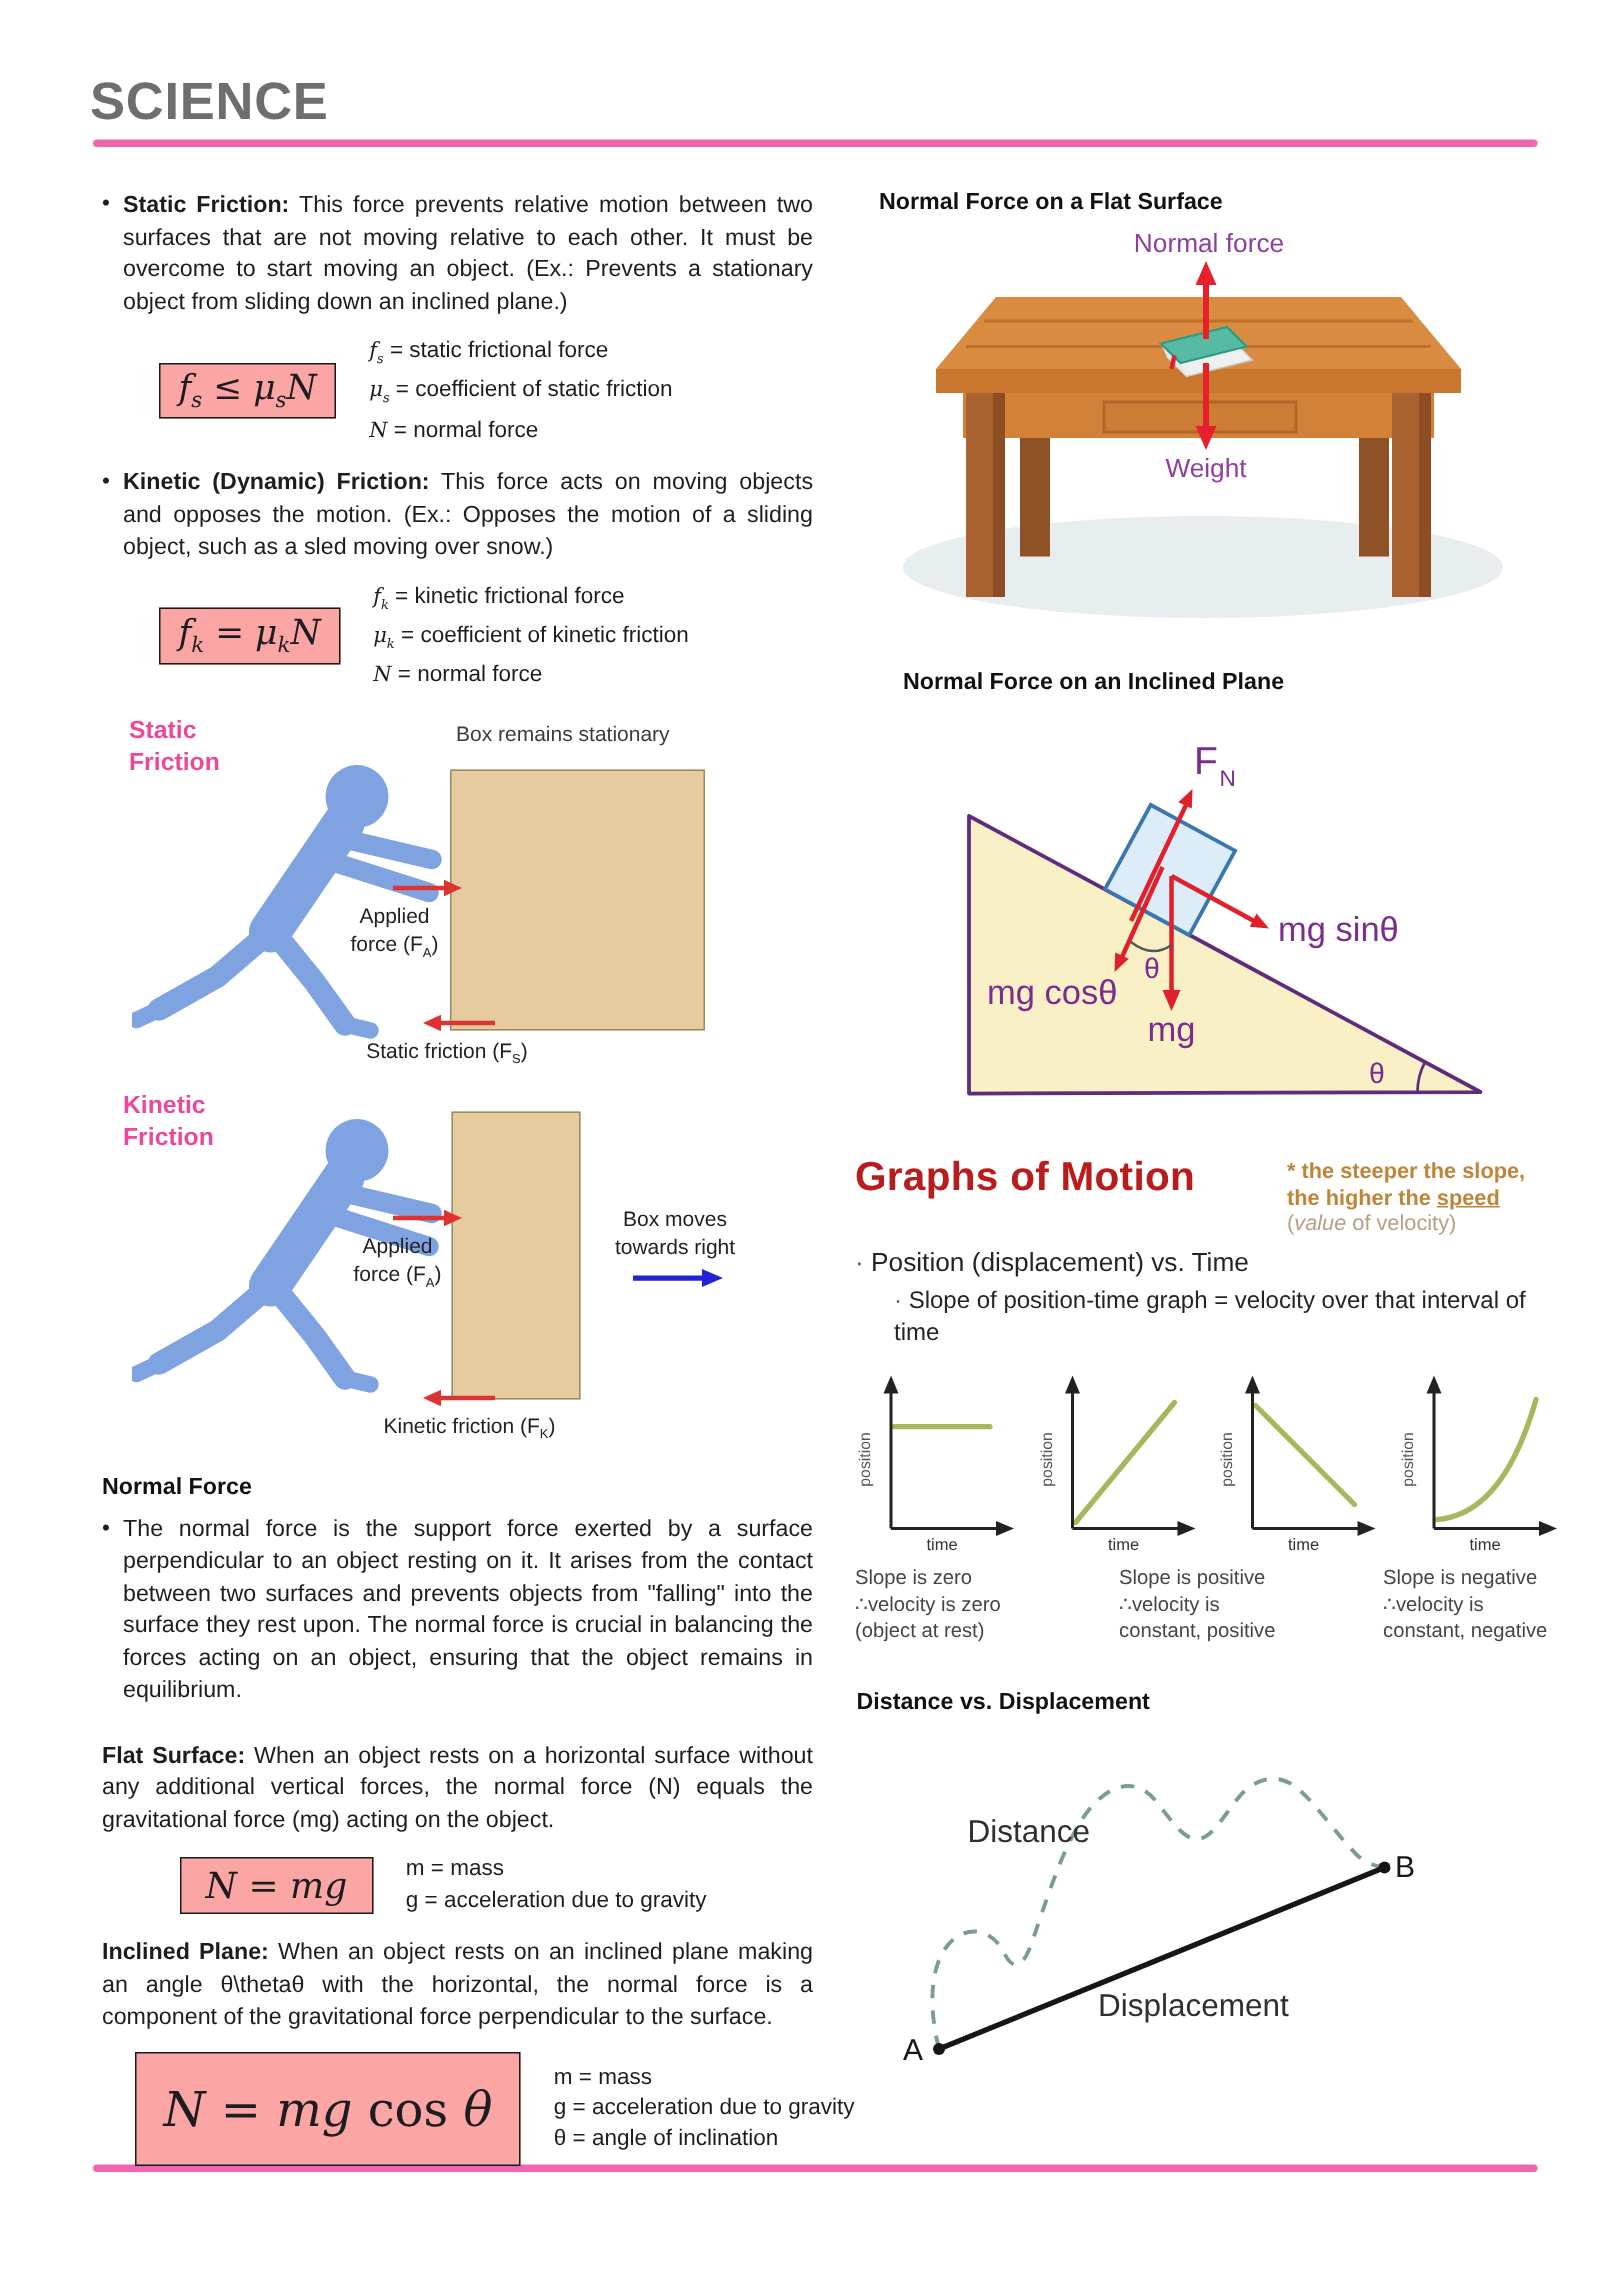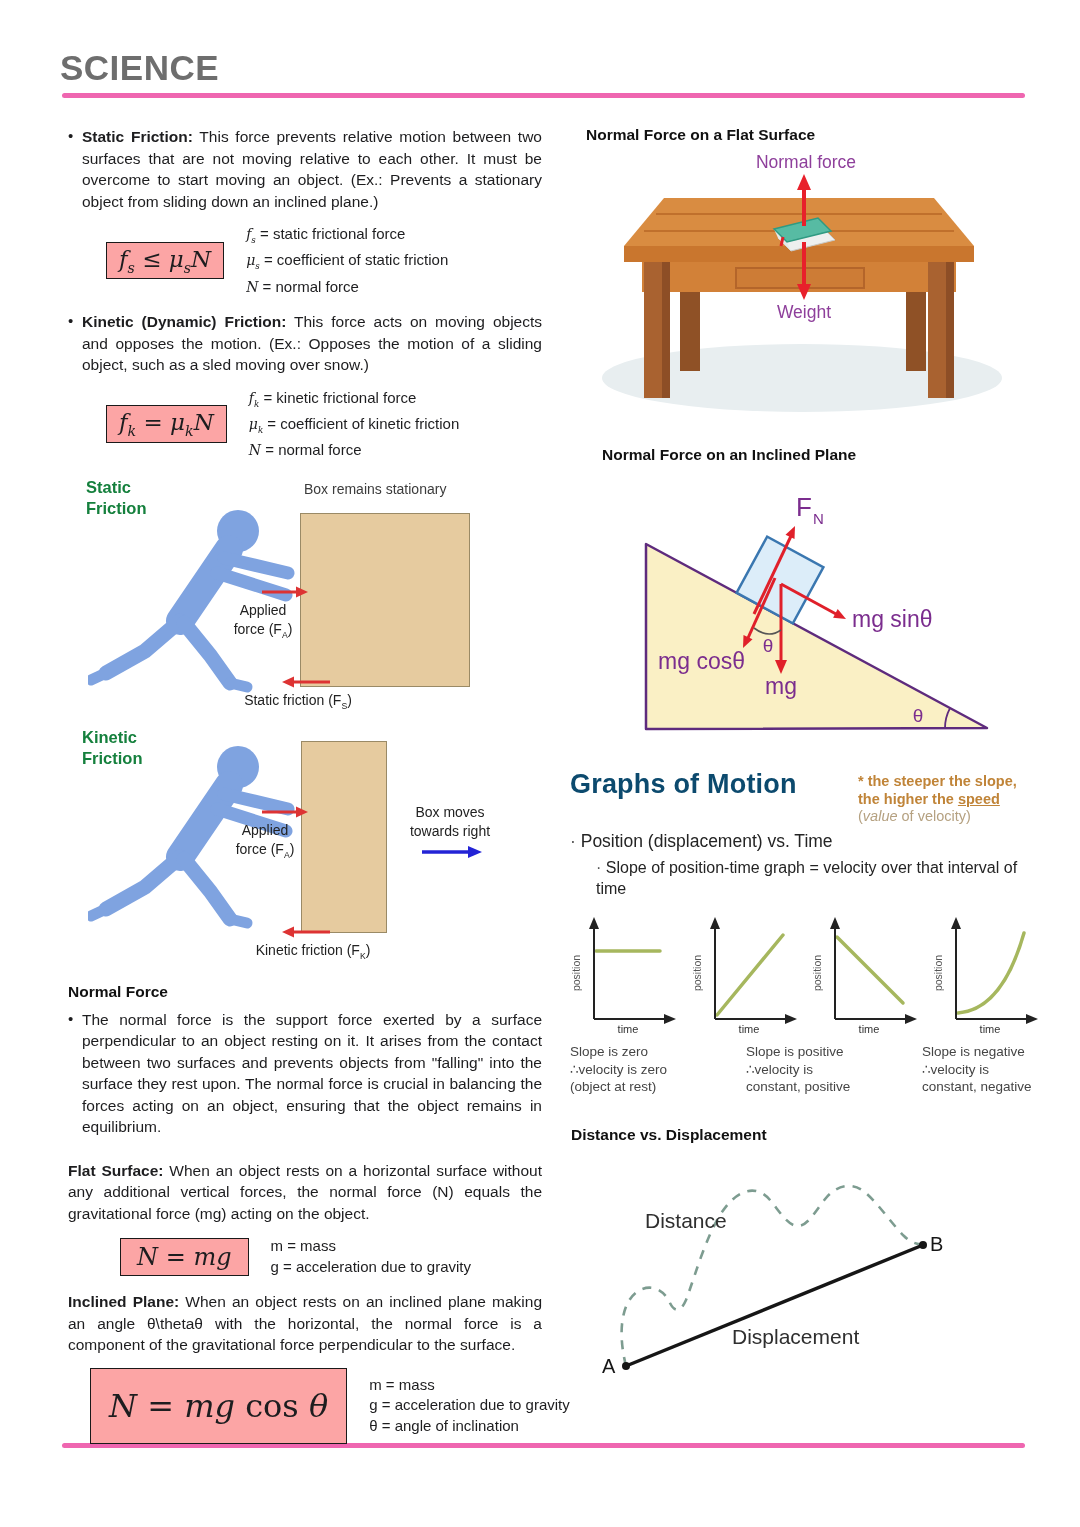--- a/index.html
+++ b/index.html
@@ -24,29 +24,29 @@
   .formula-row{display:flex;align-items:center;margin-top:12px;margin-bottom:14px;}
   .formula-box{border:1.6px solid #1a1a1a;padding:3px 12px;background:#fca5a5;}
   .formula-box,.legend{white-space:nowrap;}
   .formula-box i,.legend i{font-family:"DejaVu Serif",serif;font-style:italic;}
   .formula-box{font-size:23px;font-family:"DejaVu Serif",serif;}
   .legend{font-size:15px;line-height:20.5px;margin-left:22px;color:#1d1d1f;}
   .legend i{font-size:14px;}
   sub{font-size:.62em;}
 
   .figure{position:relative;}
-  .fig-title{position:absolute;font-weight:bold;font-size:16.5px;line-height:21px;color:#15803d;}
+  .fig-title{position:absolute;font-weight:bold;font-size:16.5px;line-height:21px;color:#ec4899;}
   .fig-note{position:absolute;font-size:14px;color:#3c3c3c;}
   .fig-label{position:absolute;font-size:14px;color:#222;text-align:center;line-height:19px;}
   .crate{position:absolute;background:#e6cb9f;border:1px solid #97severe;}
   .crate{border:1px solid #9a8a66;}
 
   .h4{font-size:15.5px;font-weight:bold;color:#111;}
   .gm-head{position:relative;margin-top:16px;height:58px;}
-  .gm-title{font-size:27px;font-weight:600;color:#0c4a6e;letter-spacing:.2px;margin-top:21px;}
+  .gm-title{font-size:27px;font-weight:600;color:#b91c1c;letter-spacing:.2px;margin-top:21px;}
   .gm-note{position:absolute;right:0;top:4px;width:182px;font-size:14.5px;line-height:17.5px;
            font-weight:bold;color:#c08438;}
   .gm-note .sub{font-weight:normal;color:#b5a181;}
   .gm-b1{font-size:17.5px;margin-top:4px;color:#242424;}
   .gm-b1::before{content:"· ";color:#555;}
   .gm-b2{font-size:16px;line-height:20.5px;margin-top:6px;margin-left:26px;color:#242424;}
   .gm-b2::before{content:"· ";color:#555;}
   .graph-row{display:flex;justify-content:space-between;margin-top:12px;width:470px;}
   .cap-row{display:flex;justify-content:space-between;margin-top:6px;width:470px;}
   .cap{font-size:13.5px;line-height:17.5px;color:#454545;}

